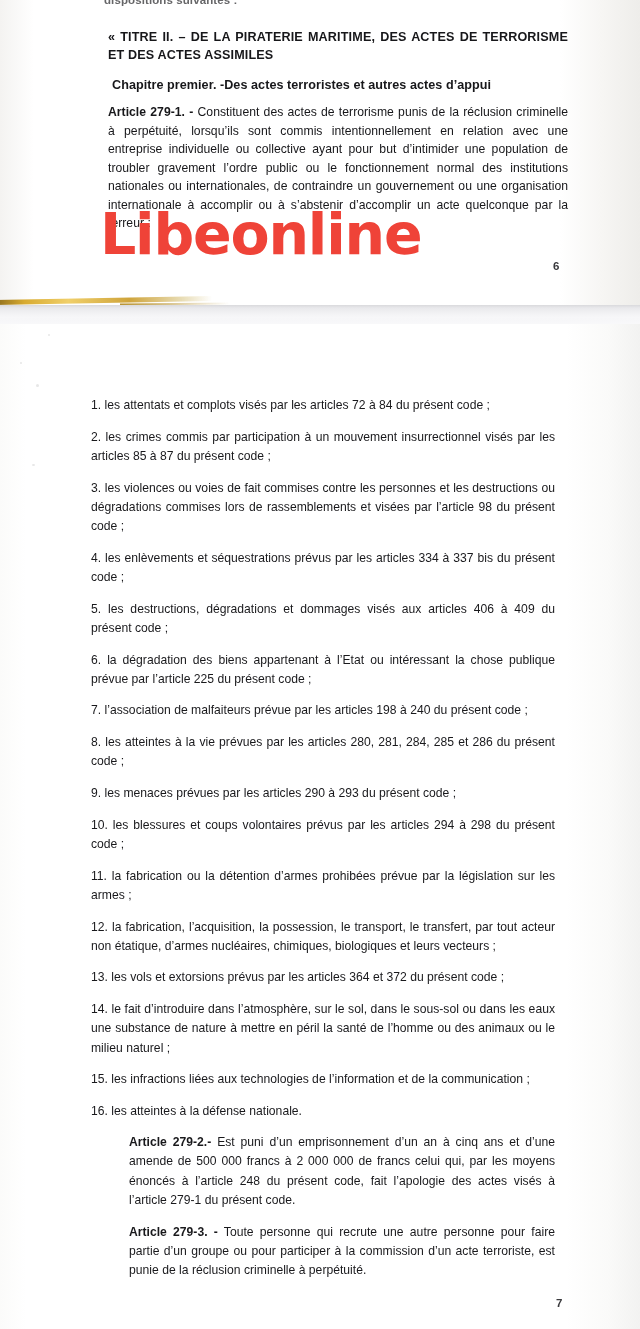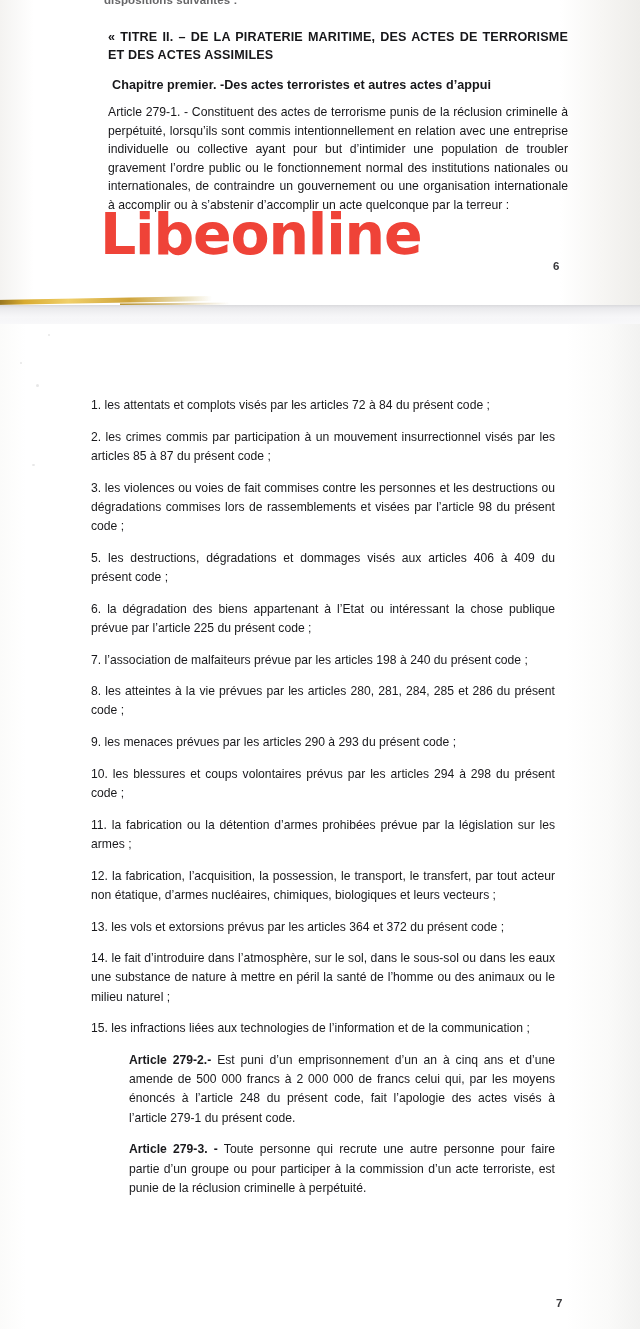--- a/index.html
+++ b/index.html
@@ -74,21 +74,21 @@
     letter-spacing: .05px;
   }
   .tt-art {
     font-size: 12.2px;
     line-height: 1.52;
     text-align: justify;
     text-align-last: left;
     margin: 0;
     letter-spacing: .02px;
   }
-  .tt-art b { font-weight: 400; }
+  .tt-art b { font-weight: 700; }
 
   .watermark {
     position: absolute;
     left: 100px;
     top: 206px;
     font-family: "DejaVu Sans", "Liberation Sans", sans-serif;
     font-size: 57px;
     font-weight: 700;
     letter-spacing: -1.2px;
     line-height: 1;
@@ -218,31 +218,33 @@
     <span class="speck" style="left:36px; top:60px; width:3px; height:3px;"></span>
     <span class="speck" style="left:20px; top:38px; width:2px; height:2px;"></span>
     <span class="speck" style="left:48px; top:10px; width:2px; height:2px;"></span>
     <span class="speck" style="left:32px; top:140px; width:3px; height:2px;"></span>
   </div>
 
   <div class="body-block">
     <p class="para">1. les attentats et complots visés par les articles 72 à 84 du présent code ;</p>
     <p class="para">2. les crimes commis par participation à un mouvement insurrectionnel visés par les articles 85 à 87 du présent code ;</p>
     <p class="para">3. les violences ou voies de fait commises contre les personnes et les destructions ou dégradations commises lors de rassemblements et visées par l’article 98 du présent code ;</p>
+    <p class="para">4. les enlèvements et séquestrations prévus par les articles 334 à 337 bis du présent code ;</p>
     <p class="para">5. les destructions, dégradations et dommages visés aux articles 406 à 409 du présent code ;</p>
     <p class="para">6. la dégradation des biens appartenant à l’Etat ou intéressant la chose publique prévue par l’article 225 du présent code ;</p>
     <p class="para">7. l’association de malfaiteurs prévue par les articles 198 à 240 du présent code ;</p>
     <p class="para">8. les atteintes à la vie prévues par les articles 280, 281, 284, 285 et 286 du présent code ;</p>
     <p class="para">9. les menaces prévues par les articles 290 à 293 du présent code ;</p>
     <p class="para">10. les blessures et coups volontaires prévus par les articles 294 à 298 du présent code ;</p>
     <p class="para">11. la fabrication ou la détention d’armes prohibées prévue par la législation sur les armes ;</p>
     <p class="para">12. la fabrication, l’acquisition, la possession, le transport, le transfert, par tout acteur non étatique, d’armes nucléaires, chimiques, biologiques et leurs vecteurs ;</p>
     <p class="para">13. les vols et extorsions prévus par les articles 364 et 372 du présent code ;</p>
     <p class="para">14. le fait d’introduire dans l’atmosphère, sur le sol, dans le sous-sol ou dans les eaux une substance de nature à mettre en péril la santé de l’homme ou des animaux ou le milieu naturel ;</p>
     <p class="para">15. les infractions liées aux technologies de l’information et de la communication ;</p>
+    <p class="para tight">16. les atteintes à la défense nationale.</p>
 
     <p class="para art"><b>Article 279-2.-</b><span> Est puni d’un emprisonnement d’un an à cinq ans et d’une amende de 500 000 francs à 2 000 000 de francs celui qui, par les moyens énoncés à l’article 248 du présent code, fait l’apologie des actes visés à l’article 279-1 du présent code.</span></p>
 
     <p class="para art"><b>Article 279-3. -</b><span> Toute personne qui recrute une autre personne pour faire partie d’un groupe ou pour participer à la commission d’un acte terroriste, est punie de la réclusion criminelle à perpétuité.</span></p>
   </div>
 
   <div class="page-num-bottom">7</div>
 
 </div>
 

